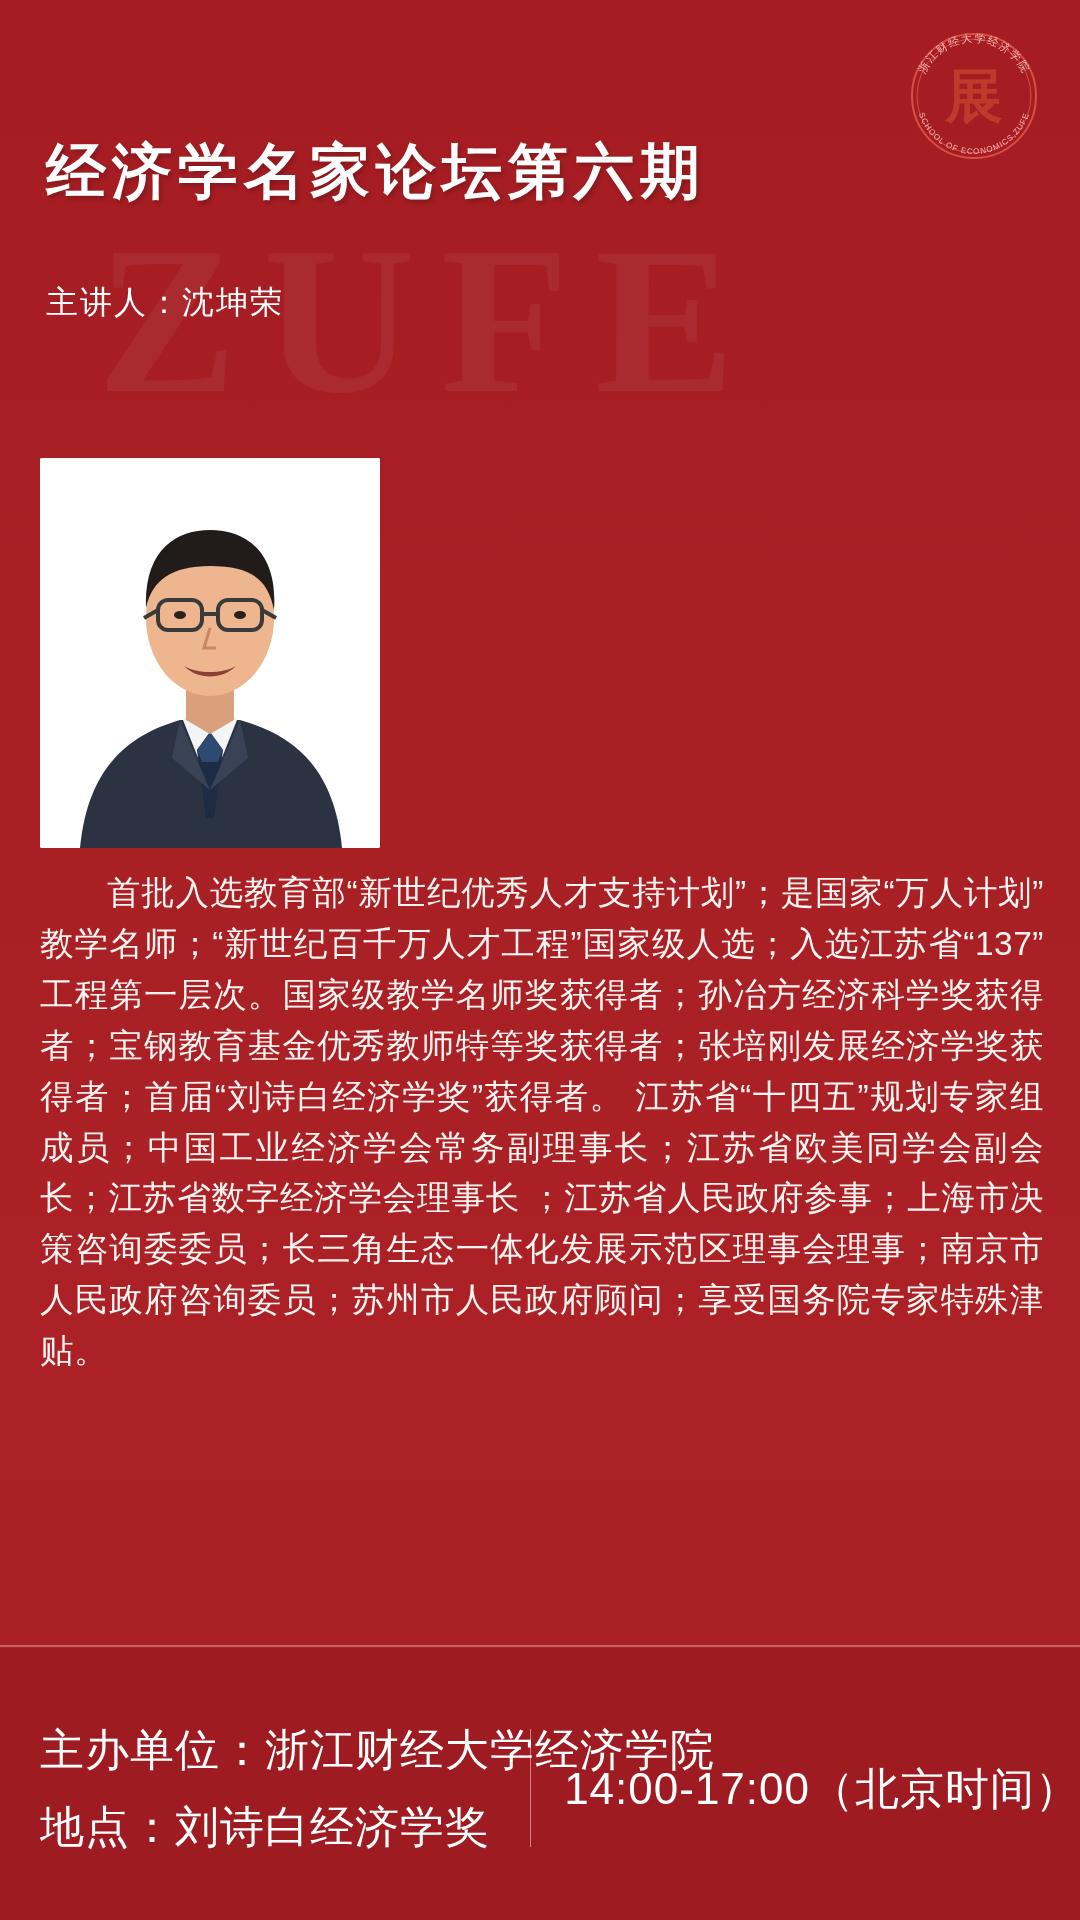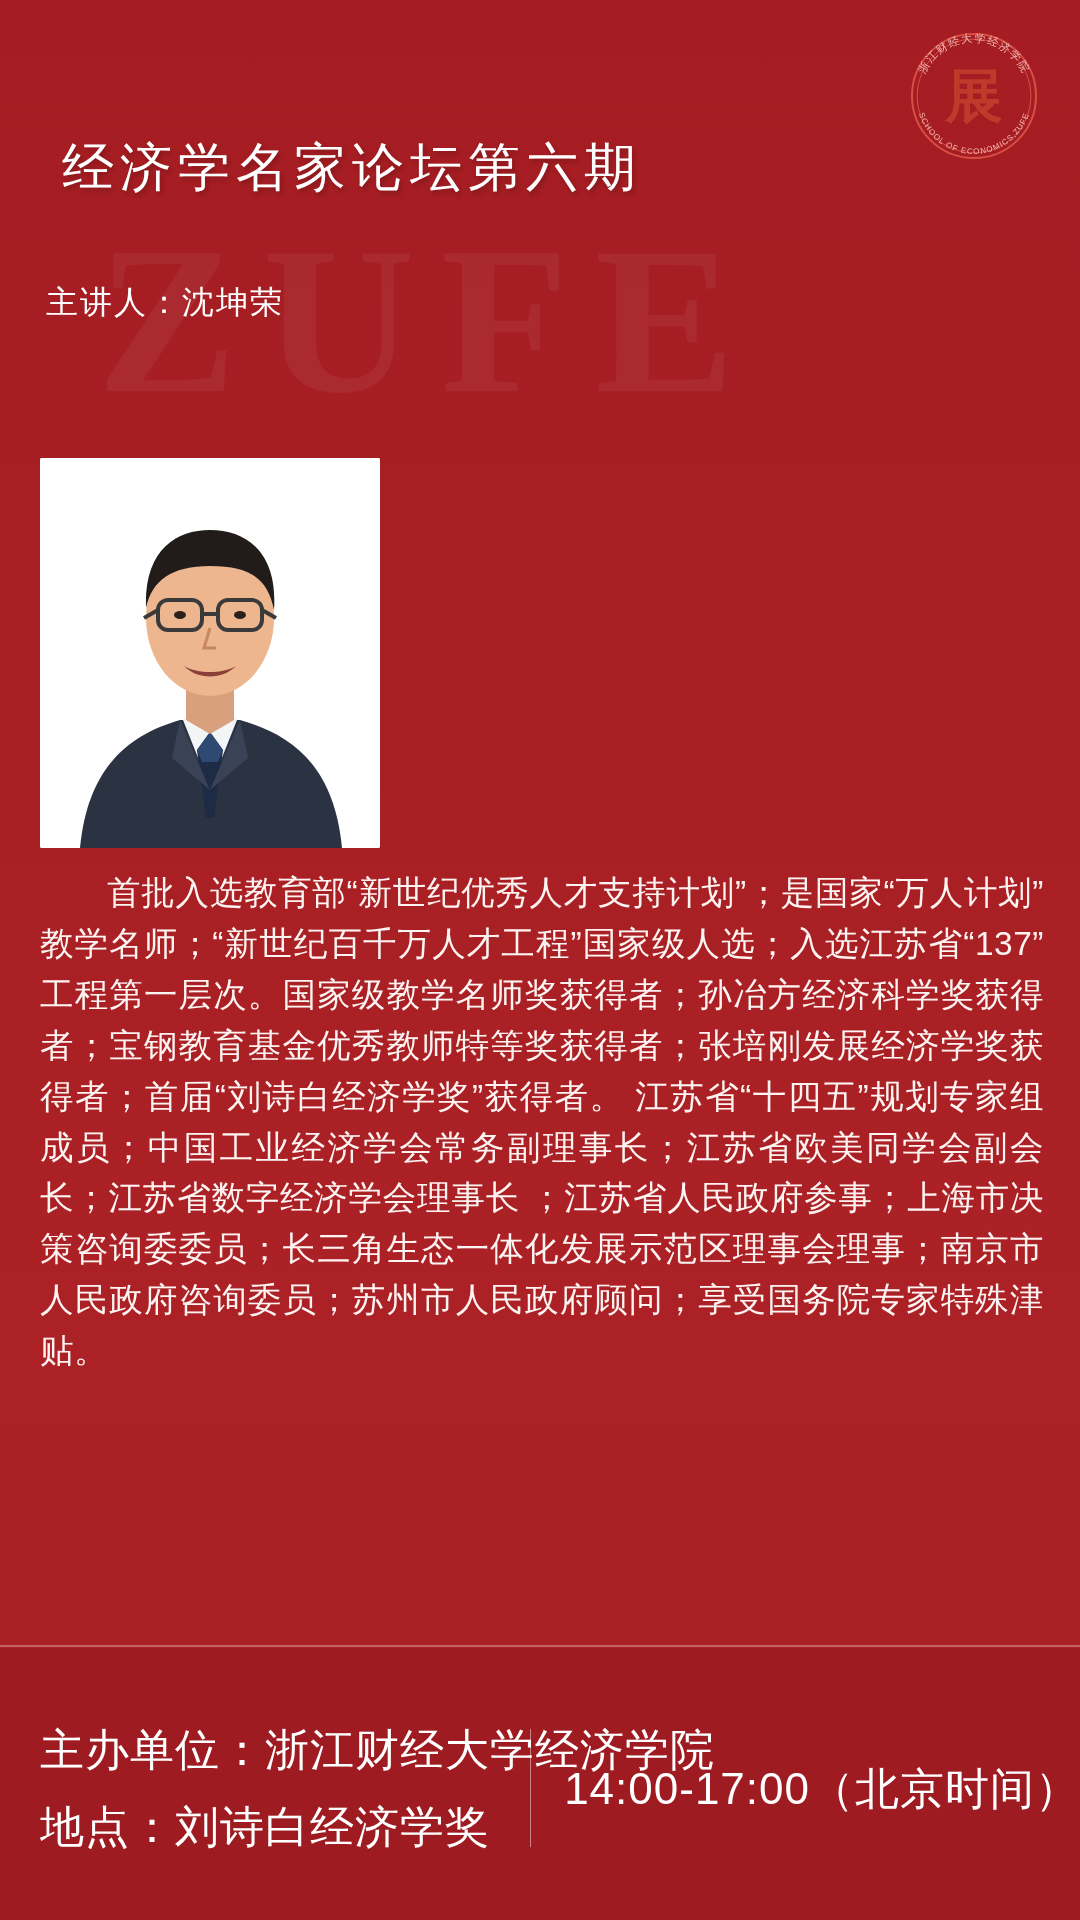--- a/index.html
+++ b/index.html
@@ -49,28 +49,27 @@
     height: 160px;
   }
   .logo svg { display:block; width:160px; height:160px; }
 
   
   .title {
     position: absolute;
     top: 140px;
     left: 46px;
     right: 40px;
-    font-size: 52px;
-    font-weight: normal;
+    font-size: 60px;
+    font-weight: bold;
     letter-spacing: 6px;
     line-height: 1.08;
     color: #ffffff;
     text-shadow: 2px 3px 5px rgba(0,0,0,0.22);
     font-family: "Liberation Serif", "DejaVu Serif", serif;
-    margin-left: 16px;
   }
 
   
   .meta-line {
     position: absolute;
     left: 46px;
     right: 40px;
     font-size: 32px;
     letter-spacing: 2px;
     color: #ffffff;

